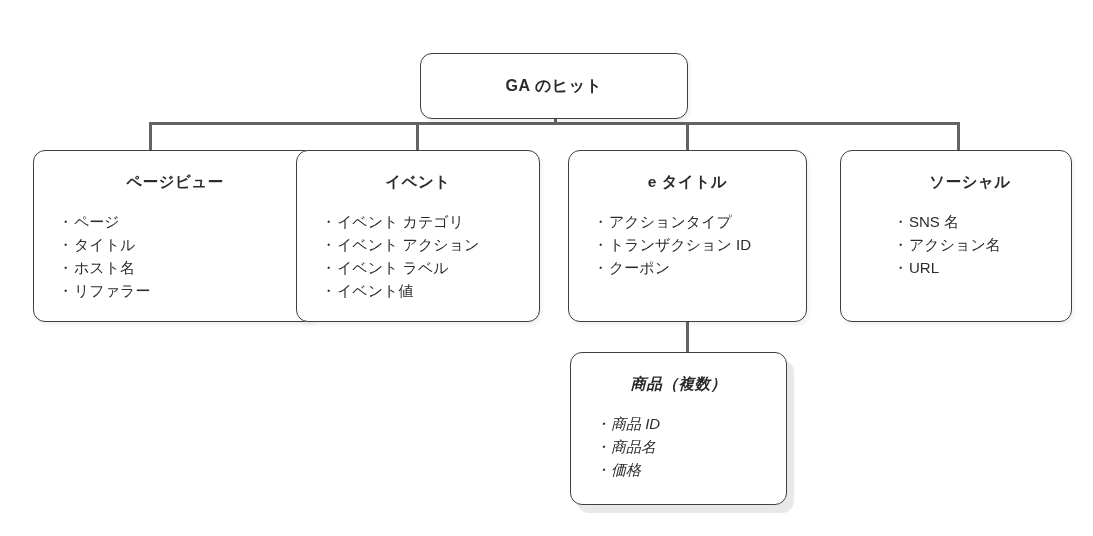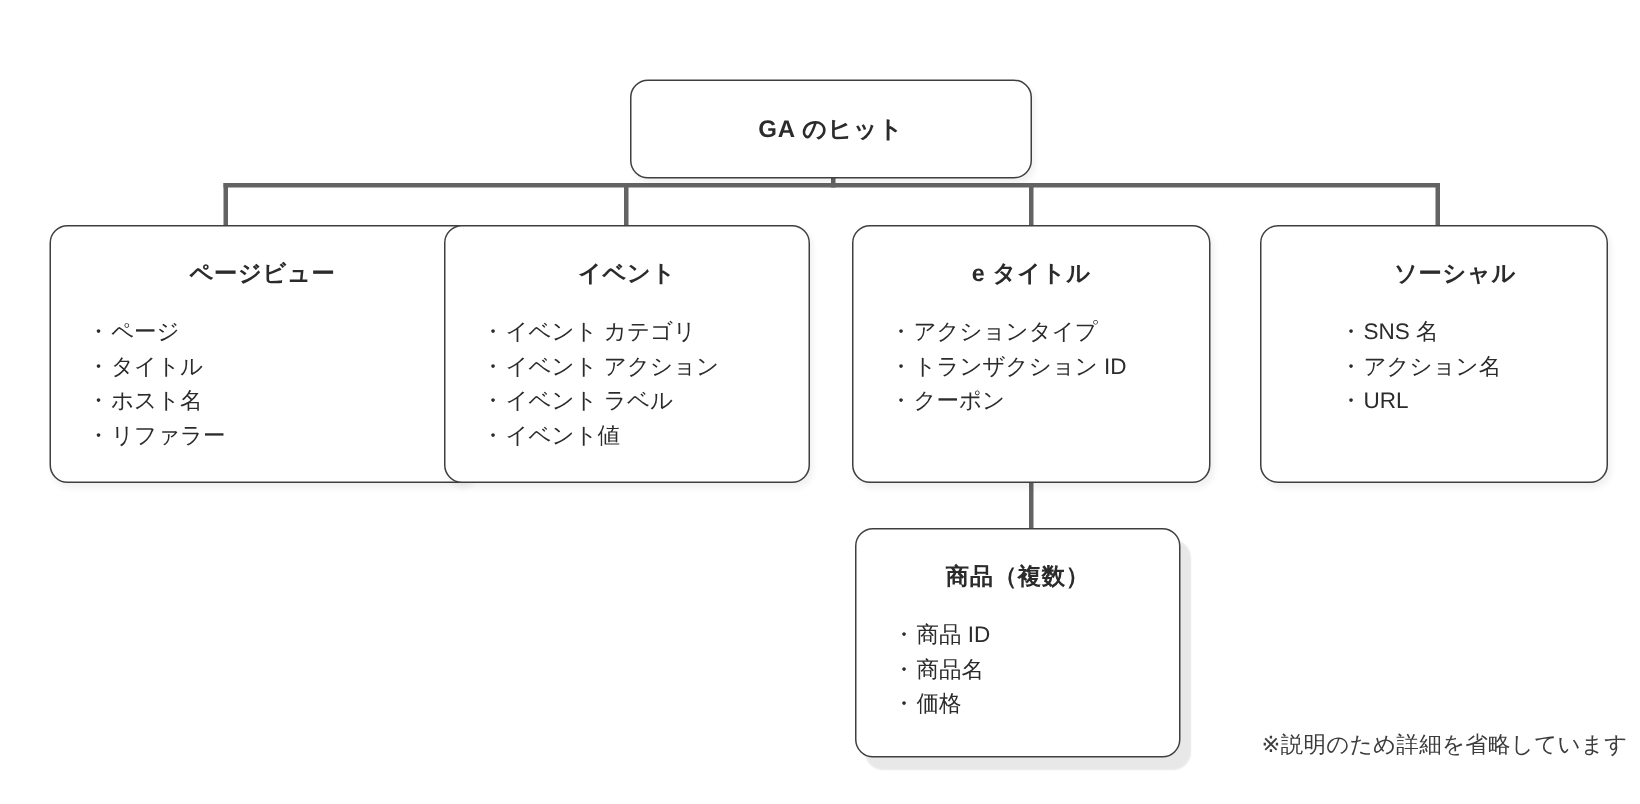--- a/index.html
+++ b/index.html
@@ -31,20 +31,21 @@
     box-shadow: 2px 3px 4px rgba(0,0,0,0.06);
   }
   .node.root {
     display: flex;
     align-items: center;
     justify-content: center;
     margin-top: 32px;
   }
   .node.grandchild {
     box-shadow: 7px 8px 1px rgba(0,0,0,0.09);
+    font-style: italic;
   }
   .node-title {
     font-weight: bold;
     font-size: 16px;
     text-align: center;
     letter-spacing: 0.5px;
   }
   .branch .node-title, .grandchild .node-title {
     margin-top: 21px;
     font-size: 15.5px;
@@ -182,15 +183,14 @@
           <span class="bullet">・</span>
           <span>商品名</span>
         </li>
       <li>
           <span class="bullet">・</span>
           <span>価格</span>
         </li>
     </ul>
   </div>
 
-  <div class="footnote">※説明のため詳細を省略しています</div>
 
 </div>
 
 </body></html>

